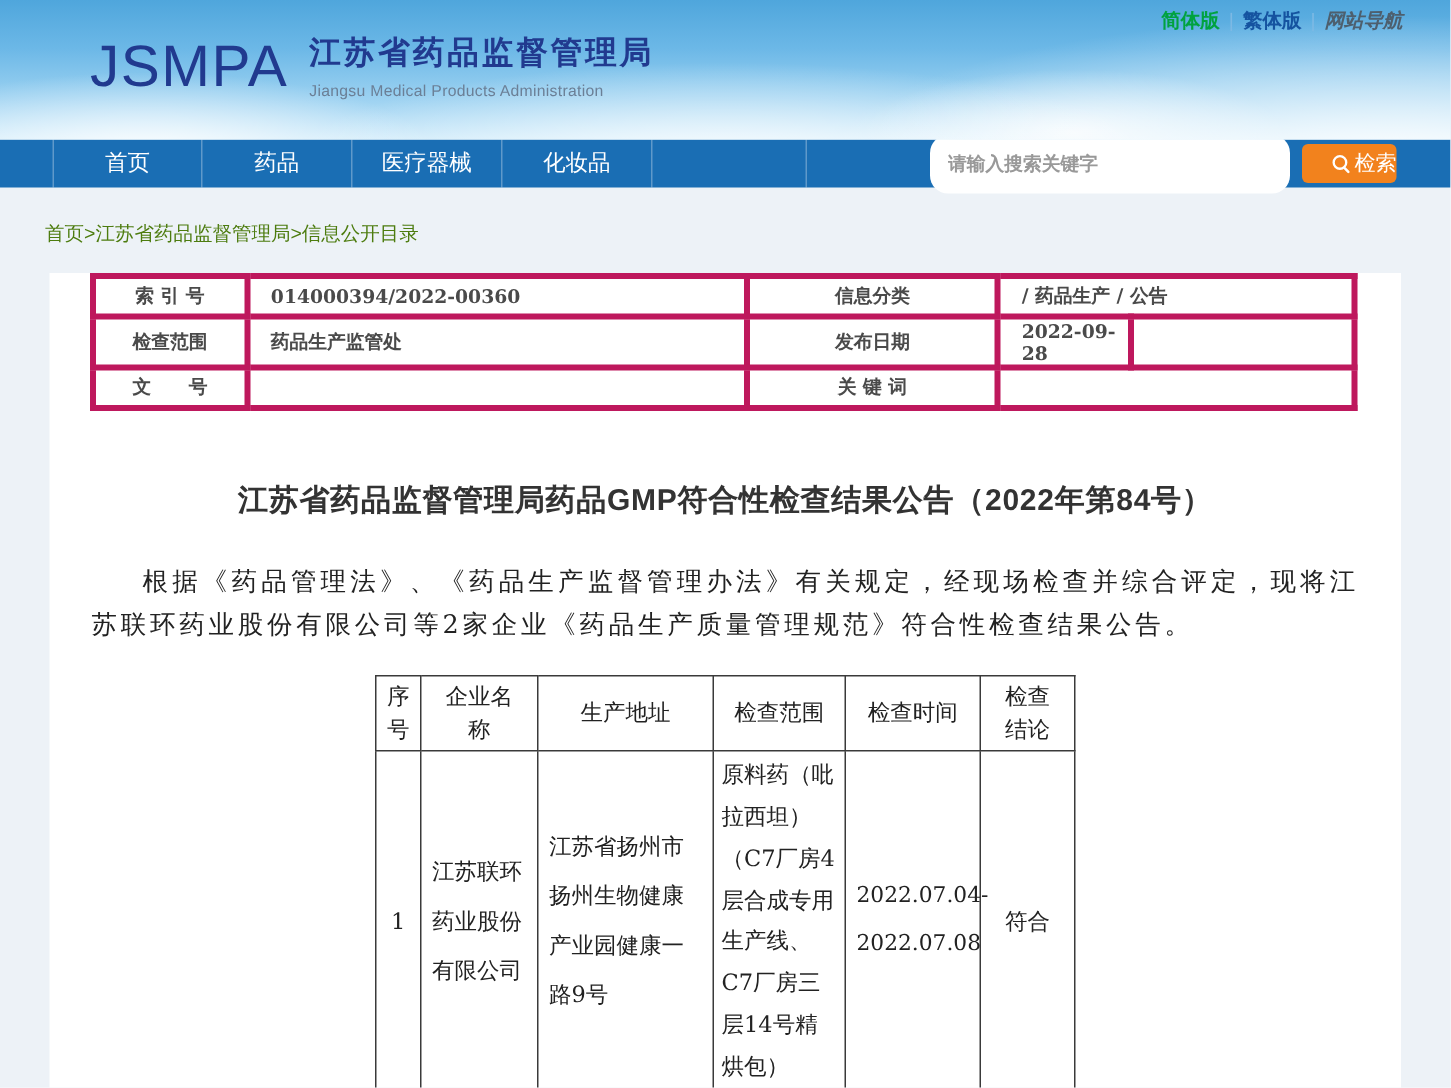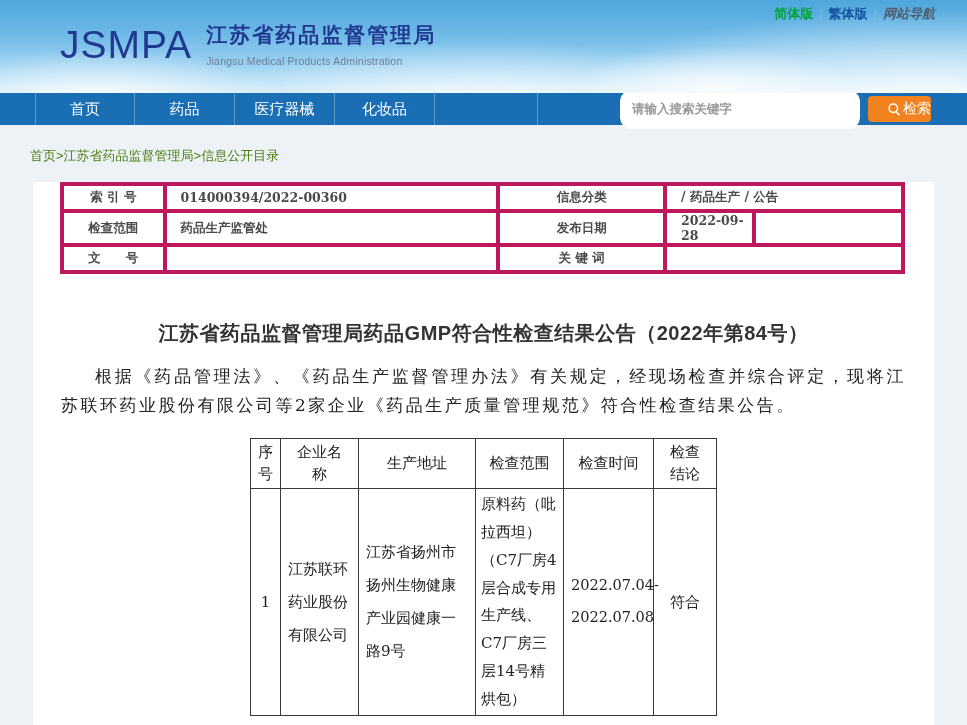--- a/index.html
+++ b/index.html
@@ -55,21 +55,21 @@
   .meta-table { margin:21px 0 0 27px; width:845px; border-collapse:collapse;
                 font-size:12.5px; color:#4a4a4a;
                 font-family:"DejaVu Serif","Liberation Serif",serif; }
   .meta-table td { border:4px solid #be185d; height:27px;font-weight:bold; }
   .meta-label { text-align:center; }
   .meta-value { padding-left:14px; text-align:left; }
 
   
   .doc-title { margin-top:46px; text-align:center; font-size:20px; font-weight:bold;
                color:#333; letter-spacing:.5px; }
-  .doc-para { margin:15px 28px 0 28px; font-size:17px; color:#222; line-height:1.7;
+  .doc-para { margin:27px 28px 0 28px; font-size:17px; color:#222; line-height:1.7;
               letter-spacing:2.5px; text-indent:2em; text-align:justify;
               font-family:"DejaVu Serif","Liberation Serif",serif; }
 
   
   .result-table { margin:18px auto 0; width:466px; border-collapse:collapse; table-layout:fixed;
                   font-size:15px; color:#222;
                   font-family:"DejaVu Serif","Liberation Serif",serif; }
   .result-table th, .result-table td { border:1px solid #3a3a3a; font-weight:normal; }
   .result-table th { height:21px; padding:3px 2px; line-height:1.45; white-space:pre-line;
                      text-align:center; vertical-align:middle; }

